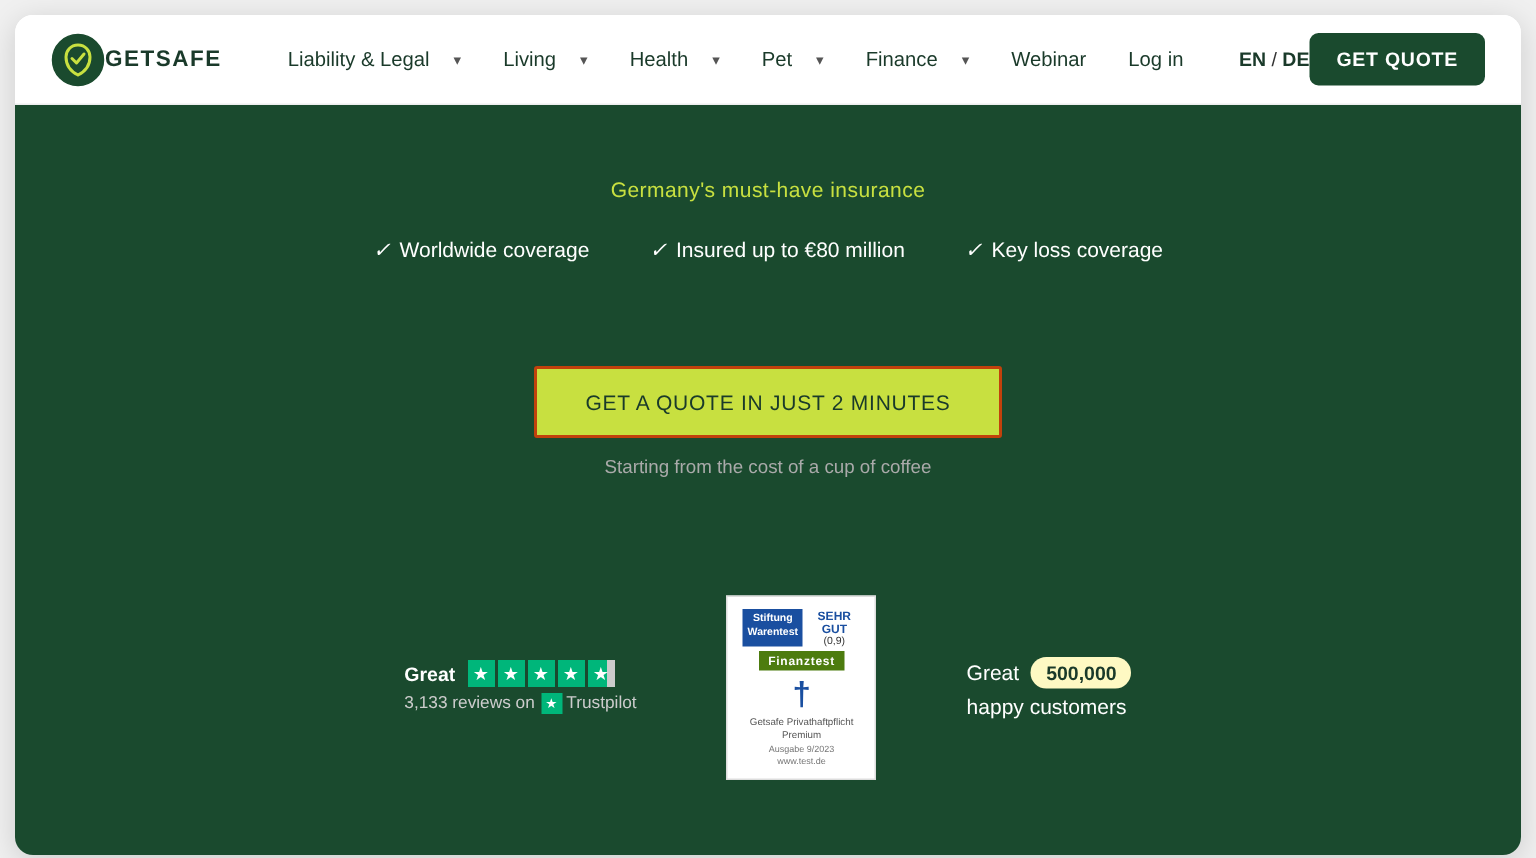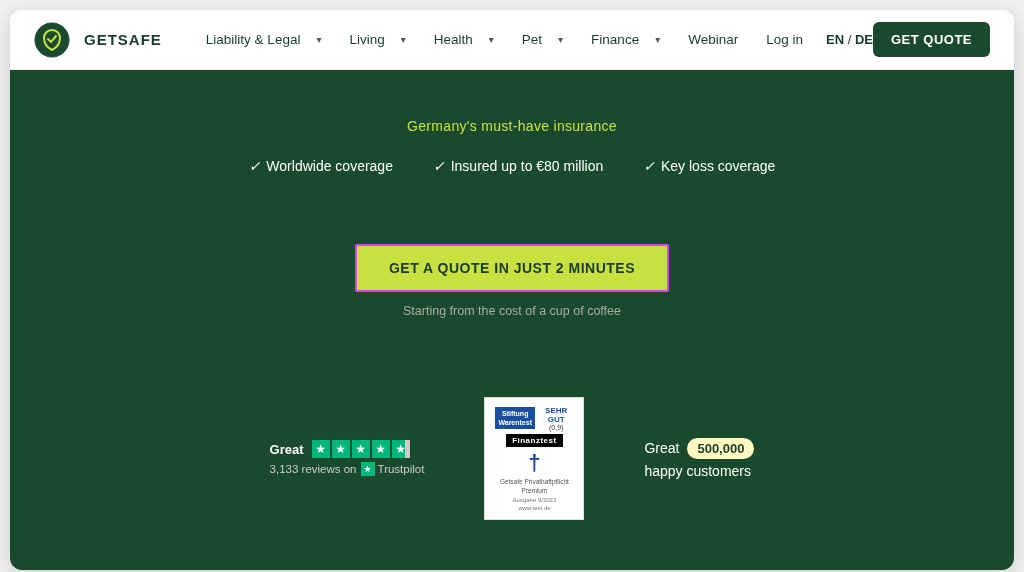--- a/index.html
+++ b/index.html
@@ -25,21 +25,21 @@
       background: #fff;
       display: flex;
       align-items: center;
       padding: 0 24px;
       height: 60px;
       border-bottom: 1px solid #eee;
     }
     .logo-area {
       display: flex;
       align-items: center;
-      gap: 14px;
+      gap: 0;
       margin-right: 32px;
       text-decoration: none;
       text-align: right;
     }
     .logo-icon {
       width: 36px;
       height: 36px;
     }
     .logo-text {
       font-size: 15px;
@@ -144,24 +144,24 @@
     .hero-cta-area {
       display: flex;
       flex-direction: column;
       align-items: center;
       gap: 12px;
       margin-top: 32px;
     }
     .cta-button {
       background: #c8e040;
       color: #1a3a2a;
-      border: 2px solid #d946ef;
+      border: 2px solid #c2410c;
       padding: 14px 32px;
       font-size: 14px;
-      font-weight: 700;
+      font-weight: 400;
       letter-spacing: 0.5px;
       cursor: pointer;
       border-radius: 2px;
       text-transform: uppercase;
     }
     .cta-subtitle {
       color: #aaa;
       font-size: 12.5px;
     }
 
@@ -238,21 +238,20 @@
       align-items: center;
       width: 100px;
       font-size: 7px;
       color: #333;
       border: 1px solid #ddd;
     }
     .stiftung-header {
       display: flex;
       gap: 4px;
       width: 100%;
-      align-items: center;
     }
     .stiftung-blue {
       background: #1a4fa0;
       color: #fff;
       font-size: 7px;
       font-weight: 700;
       padding: 2px 3px;
       line-height: 1.3;
       flex-shrink: 0;
     }
@@ -263,21 +262,21 @@
     .sehr-gut {
       font-size: 8px;
       font-weight: 800;
       color: #1a4fa0;
     }
     .score {
       font-size: 7px;
       color: #333;
     }
     .finanztest-badge {
-      background: #000000;
+      background: #4d7c0f;
       color: #fff;
       font-size: 8px;
       font-weight: 900;
       padding: 2px 6px;
       margin: 3px 0 2px;
       letter-spacing: 0.5px;
     }
     .stiftung-cross {
       display: flex;
       justify-content: center;

